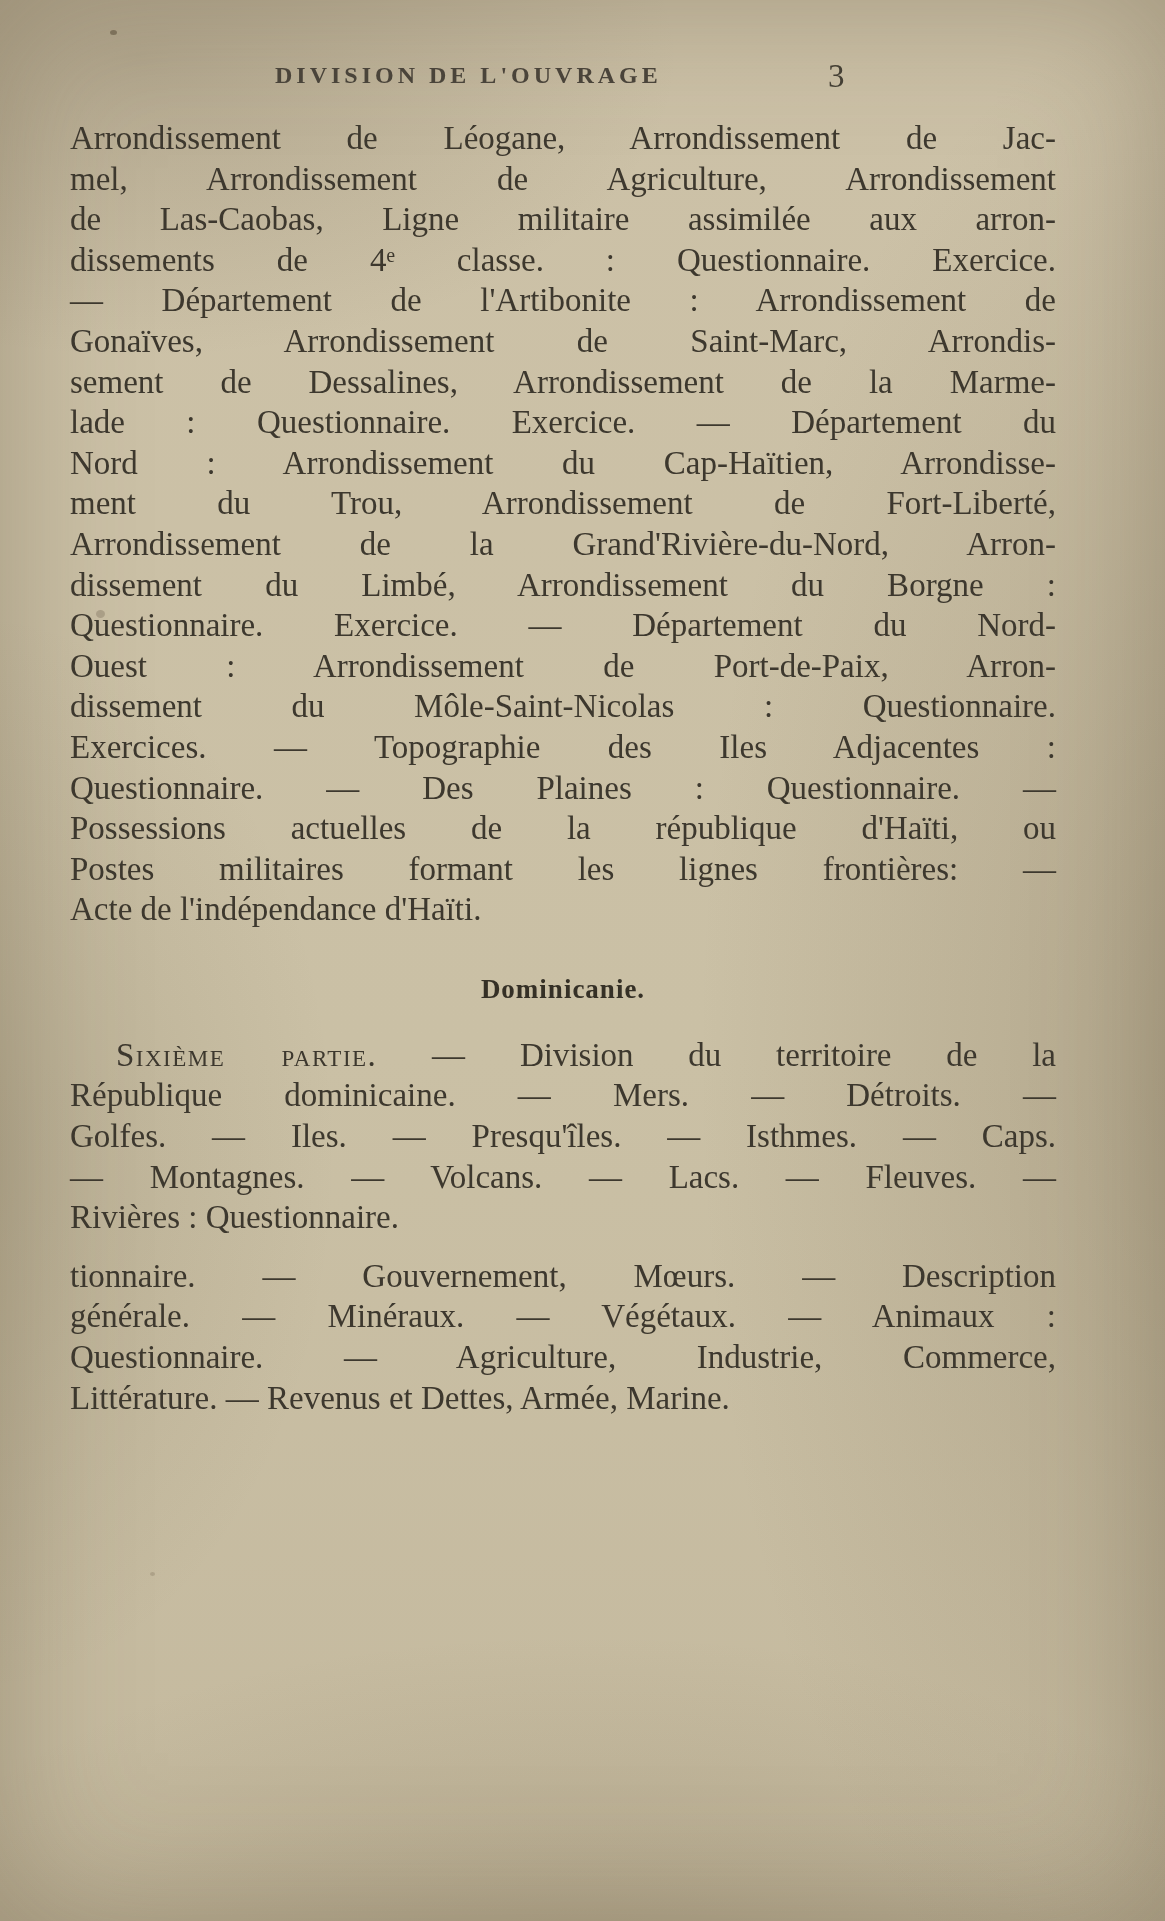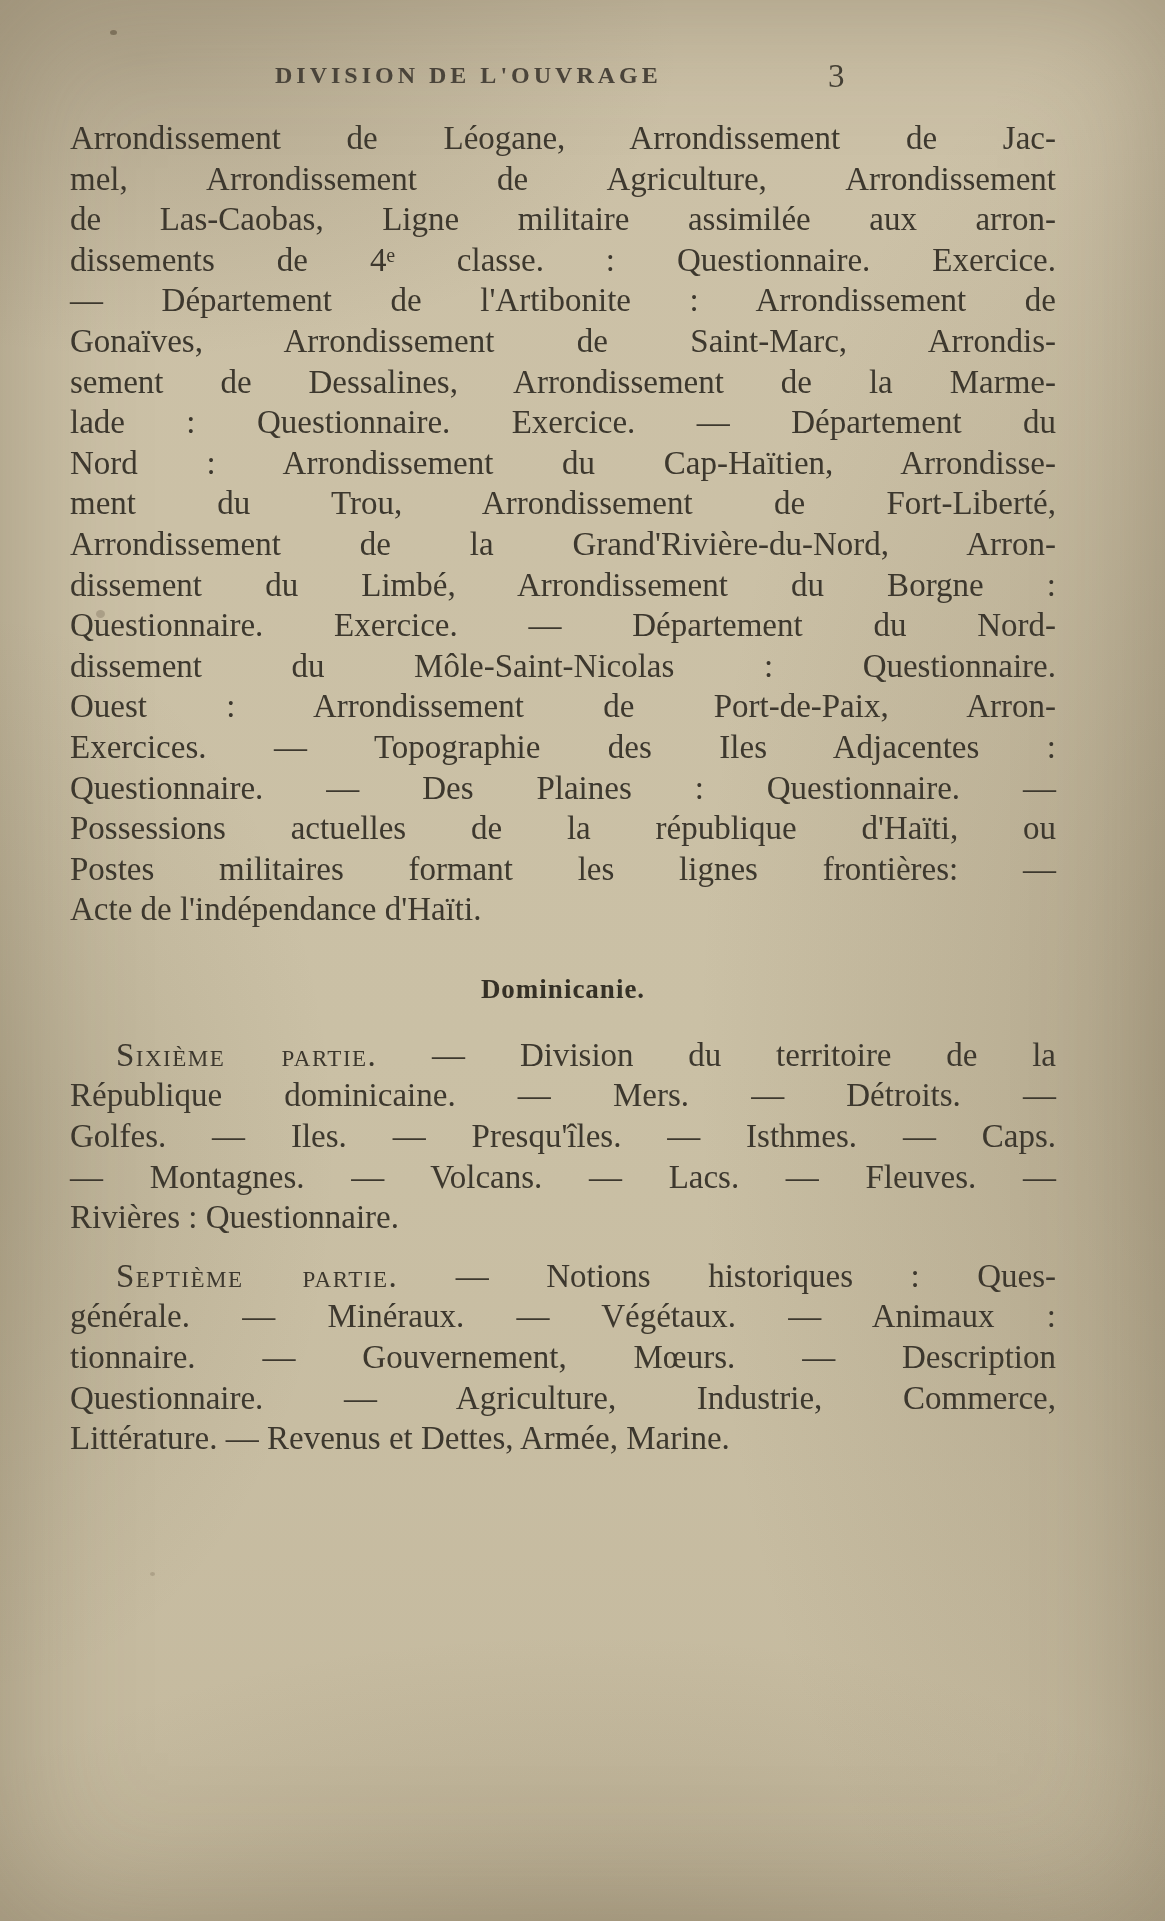--- a/index.html
+++ b/index.html
@@ -62,45 +62,42 @@
       <div class="line">dissements de 4ᵉ classe. : Questionnaire. Exercice.</div>
       <div class="line">— Département de l'Artibonite : Arrondissement de</div>
       <div class="line">Gonaïves, Arrondissement de Saint-Marc, Arrondis-</div>
       <div class="line">sement de Dessalines, Arrondissement de la Marme-</div>
       <div class="line">lade : Questionnaire. Exercice. — Département du</div>
       <div class="line">Nord : Arrondissement du Cap-Haïtien, Arrondisse-</div>
       <div class="line">ment du Trou, Arrondissement de Fort-Liberté,</div>
       <div class="line">Arrondissement de la Grand'Rivière-du-Nord, Arron-</div>
       <div class="line">dissement du Limbé, Arrondissement du Borgne :</div>
       <div class="line">Questionnaire. Exercice. — Département du Nord-</div>
+      <div class="line">Ouest : Arrondissement de Port-de-Paix, Arron-</div>
       <div class="line">dissement du Môle-Saint-Nicolas : Questionnaire.</div>
-      <div class="line">Ouest : Arrondissement de Port-de-Paix, Arron-</div>
       <div class="line">Exercices. — Topographie des Iles Adjacentes :</div>
       <div class="line">Questionnaire. — Des Plaines : Questionnaire. —</div>
       <div class="line">Possessions actuelles de la république d'Haïti, ou</div>
       <div class="line">Postes militaires formant les lignes frontières: —</div>
       <div class="line last">Acte de l'indépendance d'Haïti.</div>
     </div>
 
     <div class="heading">Dominicanie.</div>
 
     <div class="para para2">
       <div class="line indent">
         <span class="sc">Sixième partie.</span><span> — Division du territoire de la</span>
       </div>
       <div class="line">République dominicaine. — Mers. — Détroits. —</div>
       <div class="line">Golfes. — Iles. — Presqu'îles. — Isthmes. — Caps.</div>
       <div class="line">— Montagnes. — Volcans. — Lacs. — Fleuves. —</div>
       <div class="line last">Rivières : Questionnaire.</div>
     </div>
 
     <div class="para para3">
-      <div class="line indent">
-        <span class="sc">Septième partie.</span><span> — Notions historiques : Ques-</span>
-      </div>
+      <div class="line">tionnaire. — Gouvernement, Mœurs. — Description</div>
       <div class="line">générale. — Minéraux. — Végétaux. — Animaux :</div>
-      <div class="line">tionnaire. — Gouvernement, Mœurs. — Description</div>
       <div class="line">Questionnaire. — Agriculture, Industrie, Commerce,</div>
       <div class="line last">Littérature. — Revenus et Dettes, Armée, Marine.</div>
     </div>
 
   </div>
 </div>
 
 </body></html>

